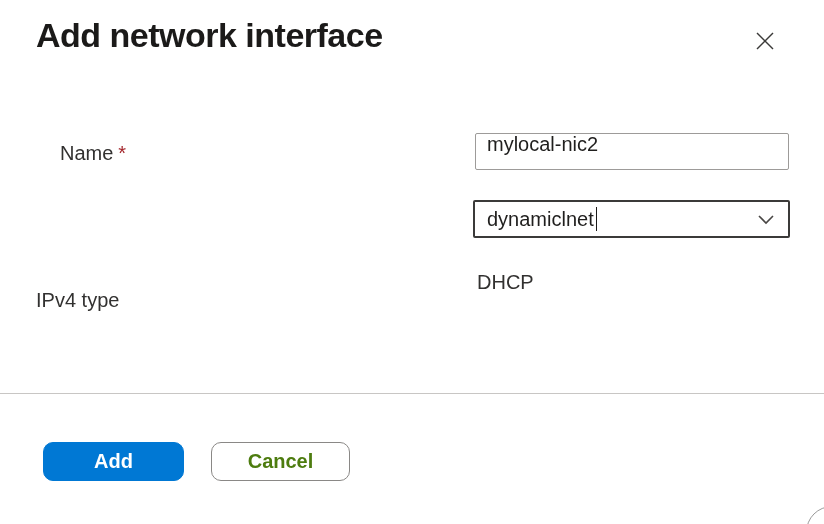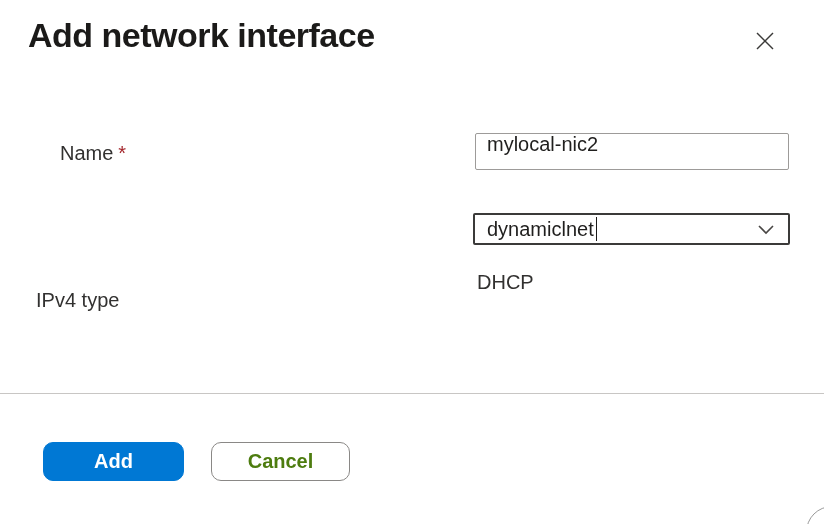--- a/index.html
+++ b/index.html
@@ -7,21 +7,21 @@
     width: 824px; height: 524px;
     background: #ffffff;
     font-family: "Liberation Sans", sans-serif;
     overflow: hidden;
     position: relative;
   }
   .panel { position: relative; width: 824px; height: 524px; background: #fff; }
 
   
   .panel-title {
-    position: absolute; left: 28px; top: 16px;
+    position: absolute; left: 36px; top: 16px;
     font-size: 34px; font-weight: 700; color: #1b1a19;
     letter-spacing: -0.5px; white-space: nowrap;
   }
   .close-btn {
     position: absolute; left: 748px; top: 24px;
     width: 34px; height: 34px;
     display: flex; align-items: center; justify-content: center;
     background: transparent; border: none; cursor: pointer;
   }
 
@@ -37,25 +37,25 @@
     width: 314px; height: 37px;
     border: 1px solid #9d9b99; border-radius: 2px;
     font-family: "Liberation Sans", sans-serif;
     font-size: 20px; color: #201f1e;
     padding: 0 10px 14px 11px;
     outline: none; background: #fff;
   }
 
   .combobox {
     position: absolute; left: 473px; top: 200px;
-    width: 317px; height: 32px;
+    width: 317px; height: 38px;
     border: 2px solid #3b3a39; border-radius: 2px;
     background: #fff; cursor: pointer;
     display: flex; align-items: center;
-    padding-left: 12px; padding-right: 34px; margin-top: 13px;
+    padding-left: 12px; padding-right: 34px;
   }
   .combobox-value {
     font-size: 20px; color: #201f1e; white-space: nowrap;
     overflow: hidden;
   }
   .text-caret {
     width: 1px; height: 24px; background: #1b1a19;
     margin-left: 2px; flex: 0 0 auto;
   }
   .combobox .chevron {

